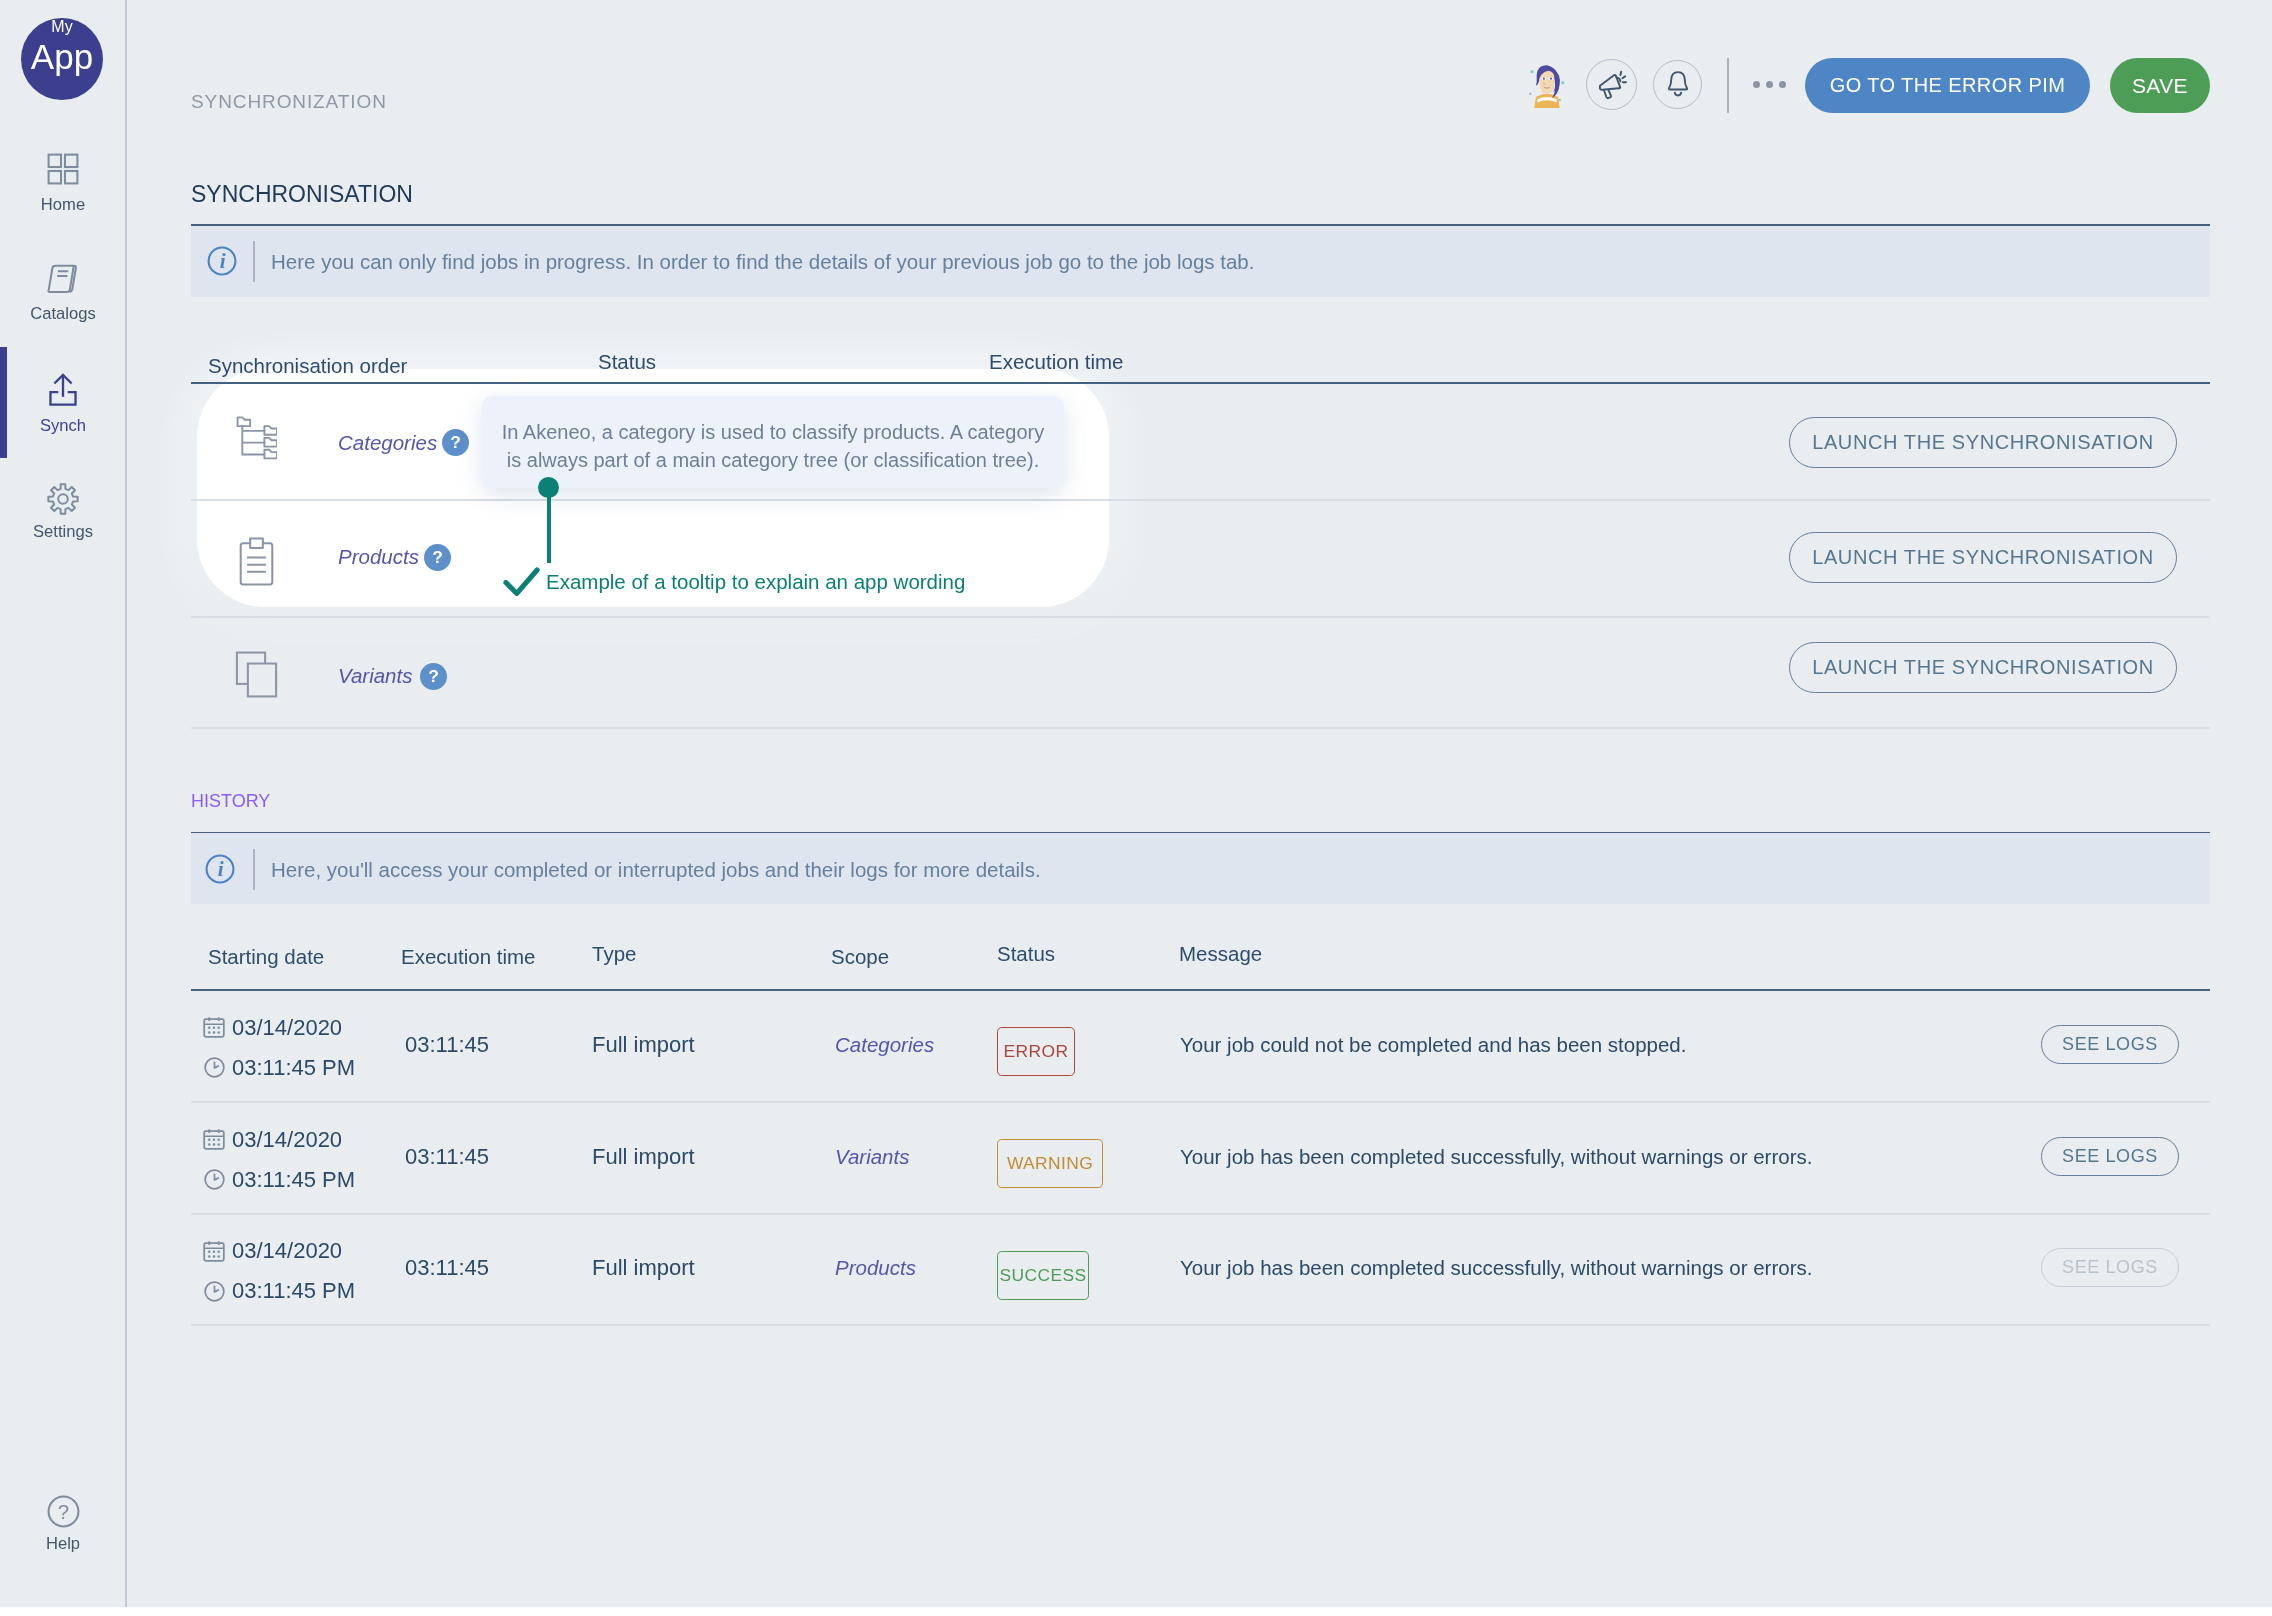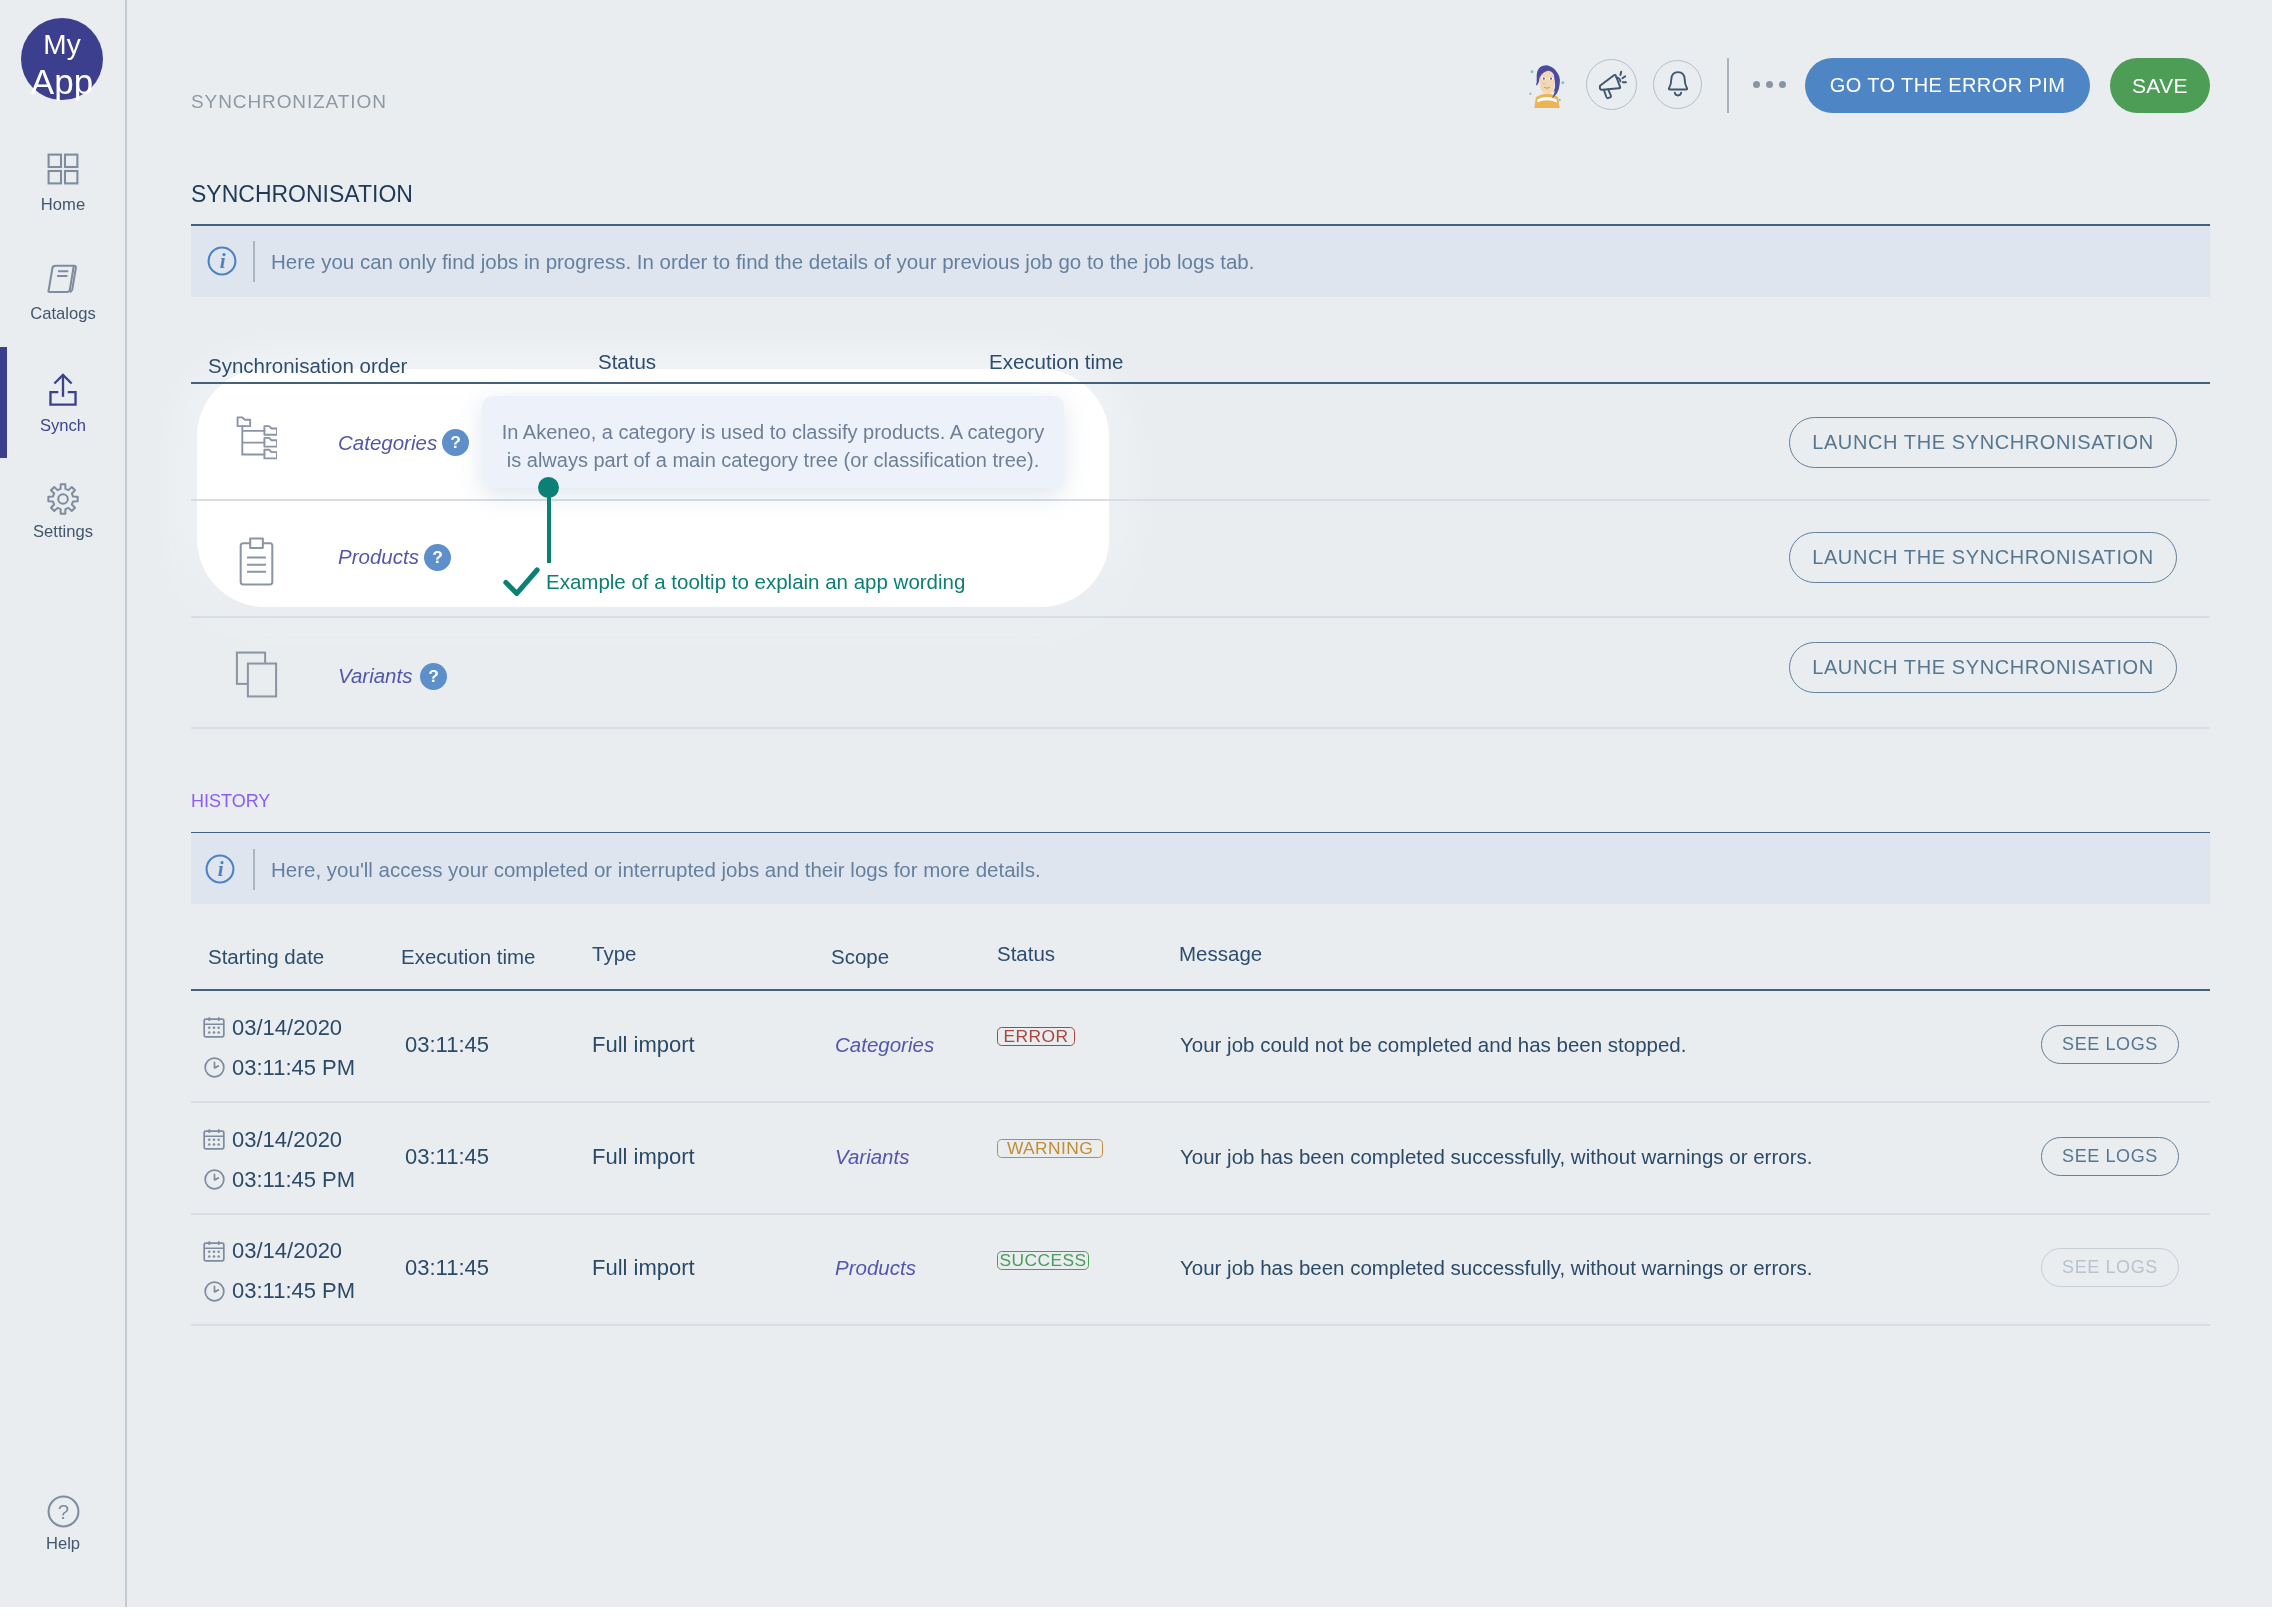--- a/index.html
+++ b/index.html
@@ -5,35 +5,35 @@
   * { margin:0; padding:0; box-sizing:border-box; }
   html,body { width:2273px; height:1616px; }
   body { font-family:"Liberation Sans", sans-serif; background:#e9edf0; position:relative; overflow:hidden; }
   .abs { position:absolute; }
   .nav-label { position:absolute; width:126px; text-align:center; font-size:16.6px; color:#42566c; }
   .pillbtn { position:absolute; border:1.6px solid #64809b; border-radius:32px; color:#56778f;
              display:flex; align-items:center; justify-content:center; letter-spacing:0.6px; }
   .hdr { position:absolute; font-size:20.5px; color:#2e4d6e; z-index:4; }
   .cell { position:absolute; font-size:22px; color:#2c4a68; }
   .scope { position:absolute; font-size:20.5px; font-style:italic; color:#5457a9; }
-  .badge { position:absolute; height:19px; border-radius:4.7px; border:1.6px solid; display:flex;
+  .badge { position:absolute; height:49px; border-radius:4.7px; border:1.6px solid; display:flex;
            align-items:center; justify-content:center; font-size:17.4px; letter-spacing:0.4px; }
   .qmark { position:absolute; width:27px; height:27px; border-radius:50%; background:#5d8fca;
            color:#fff; font-size:17.4px; font-weight:bold; display:flex; align-items:center; justify-content:center; }
   .infobar { position:absolute; left:191px; width:2019px; height:71px; background:#dee5ee; }
   .divline { position:absolute; left:191px; width:2019px; height:1.6px; background:#43607d; }
   .rowline { position:absolute; left:191px; width:2019px; height:1.6px; background:#d9dee4; }
 </style>
 </head>
 <body>
 
 <div class="abs" style="left:125px; top:0; width:1.6px; height:1607px; background:#c2cad4;"></div>
 
 <div class="abs" style="left:21px; top:18px; width:82px; height:82px; border-radius:50%; background:#3c3f8e; color:#fff; text-align:center;">
-  <div style="font-size:28px; margin-top:11px;">My</div>
+  <div style="font-size:16px; ">My</div>
   <div style="font-size:35px; margin-top:0.8px;">App</div>
 </div>
 
 <svg class="abs" style="left:47px; top:153px;" width="32" height="32" viewBox="0 0 40 40" fill="none" stroke="#7e8c9e" stroke-width="2.6">
   <rect x="2" y="2" width="15.5" height="15.5"></rect>
     <rect x="22.5" y="2" width="15.5" height="15.5"></rect>
   <rect x="2" y="22.5" width="15.5" height="15.5"></rect>
     <rect x="22.5" y="22.5" width="15.5" height="15.5"></rect>
 </svg>
 <div class="nav-label" style="left:0; top:195px;">Home</div>

